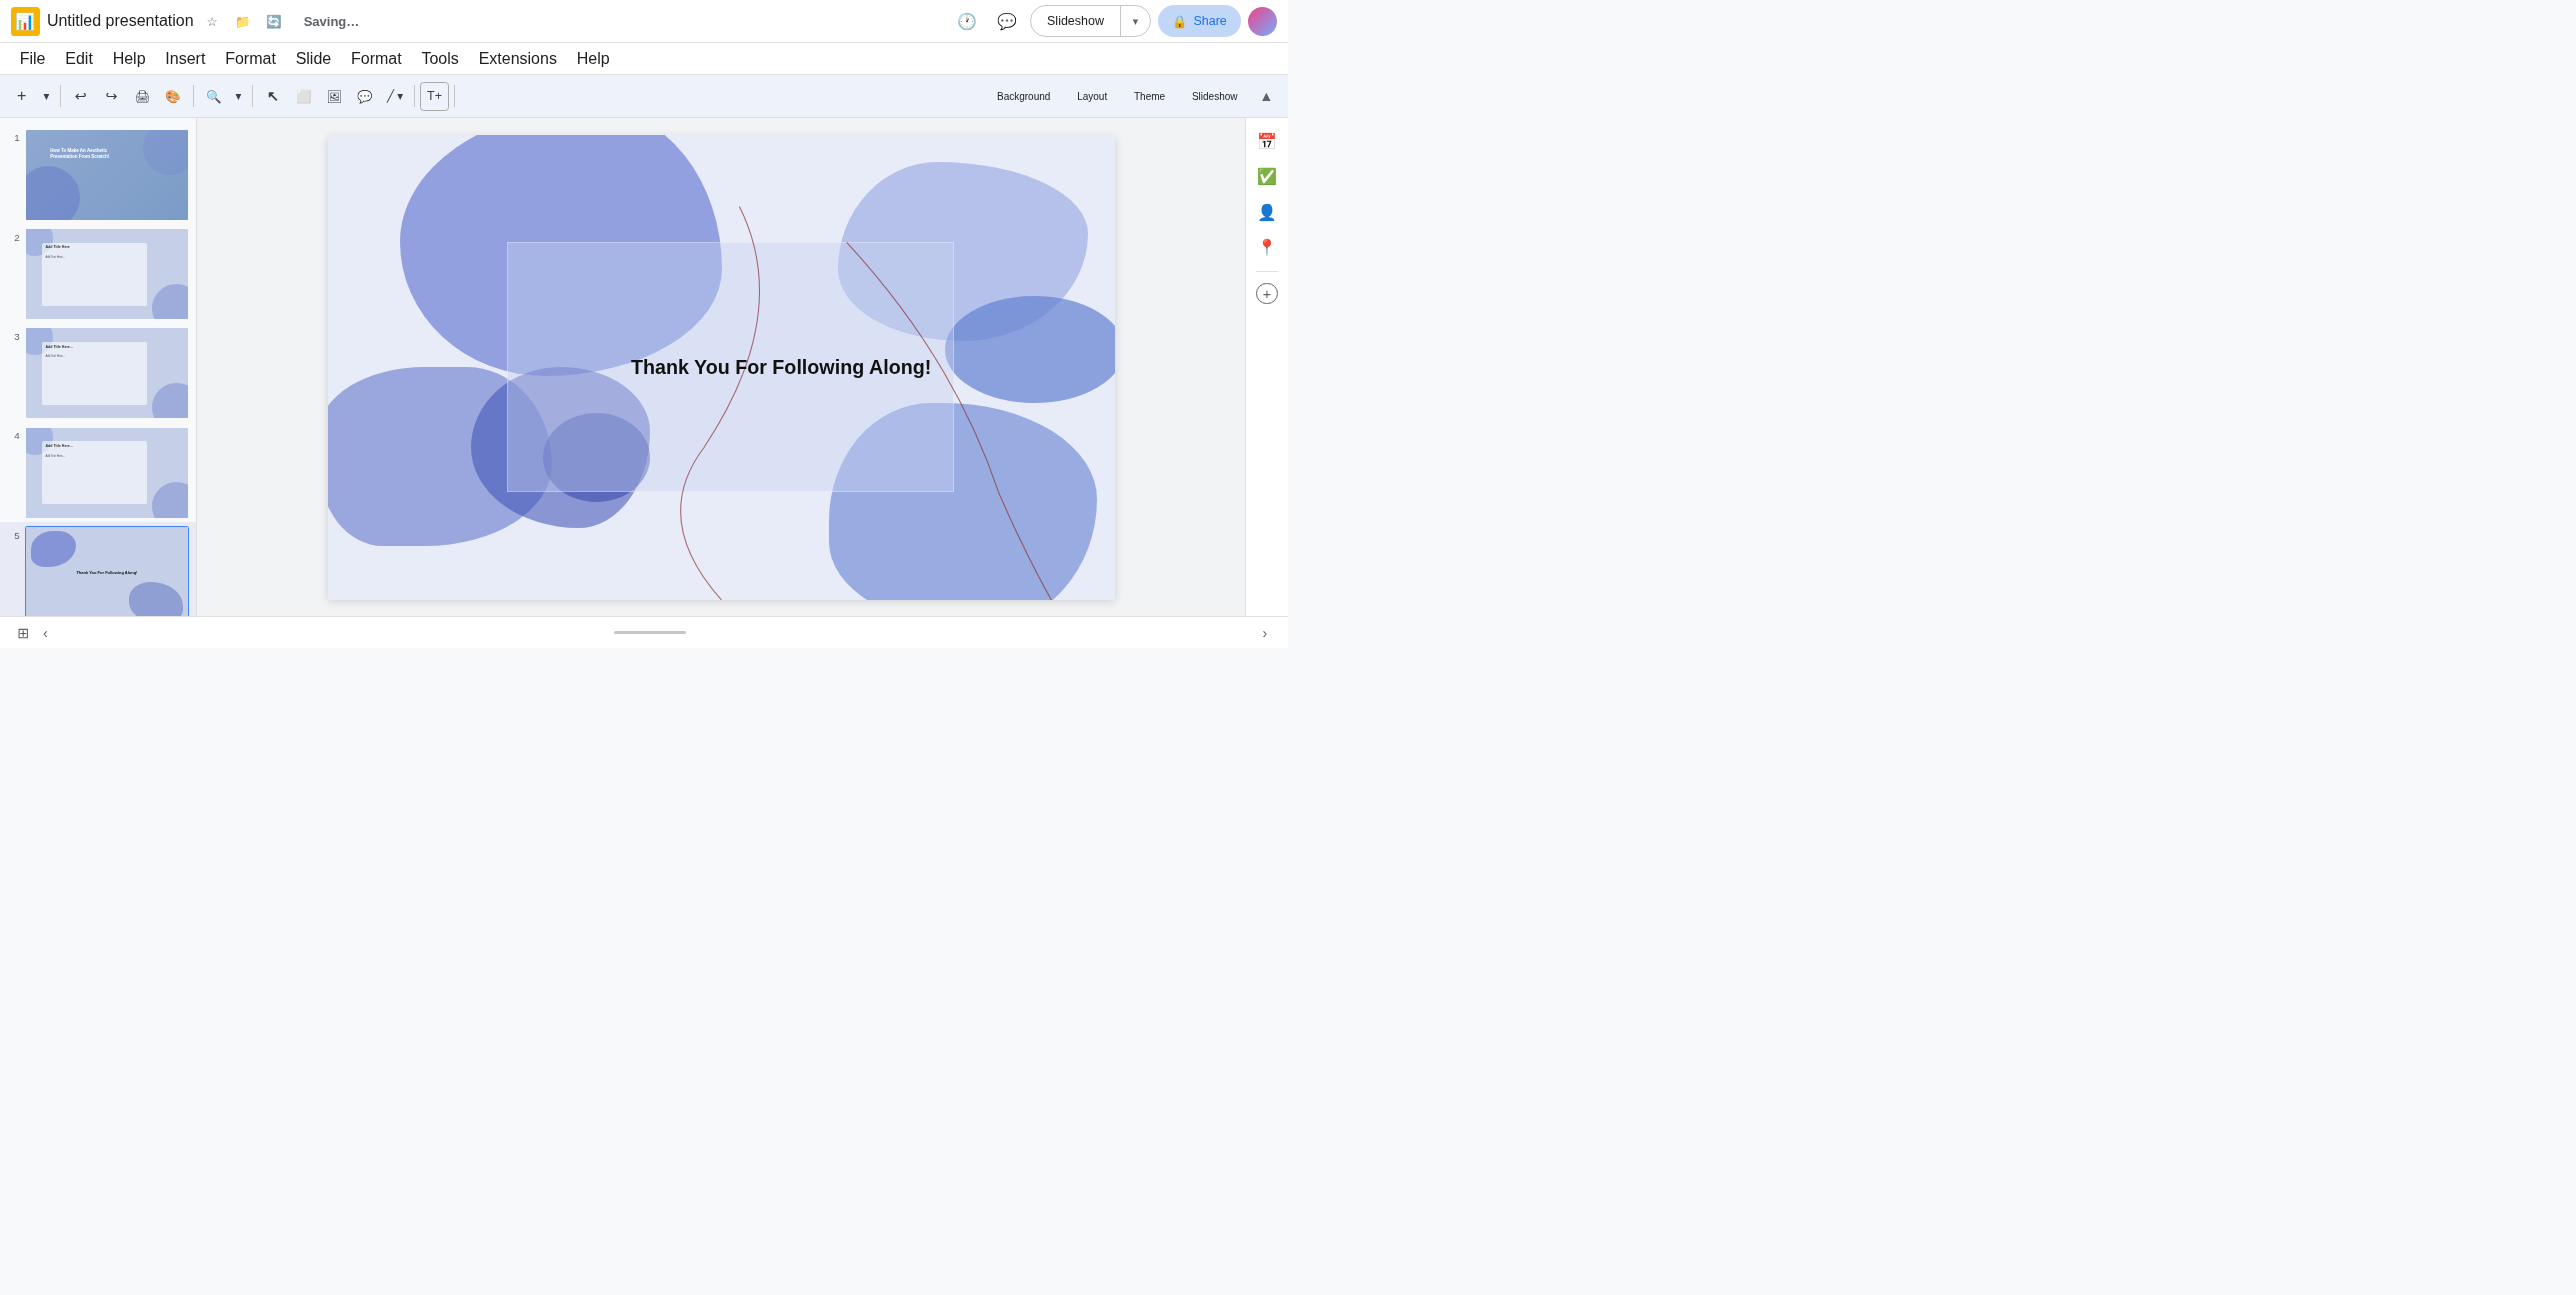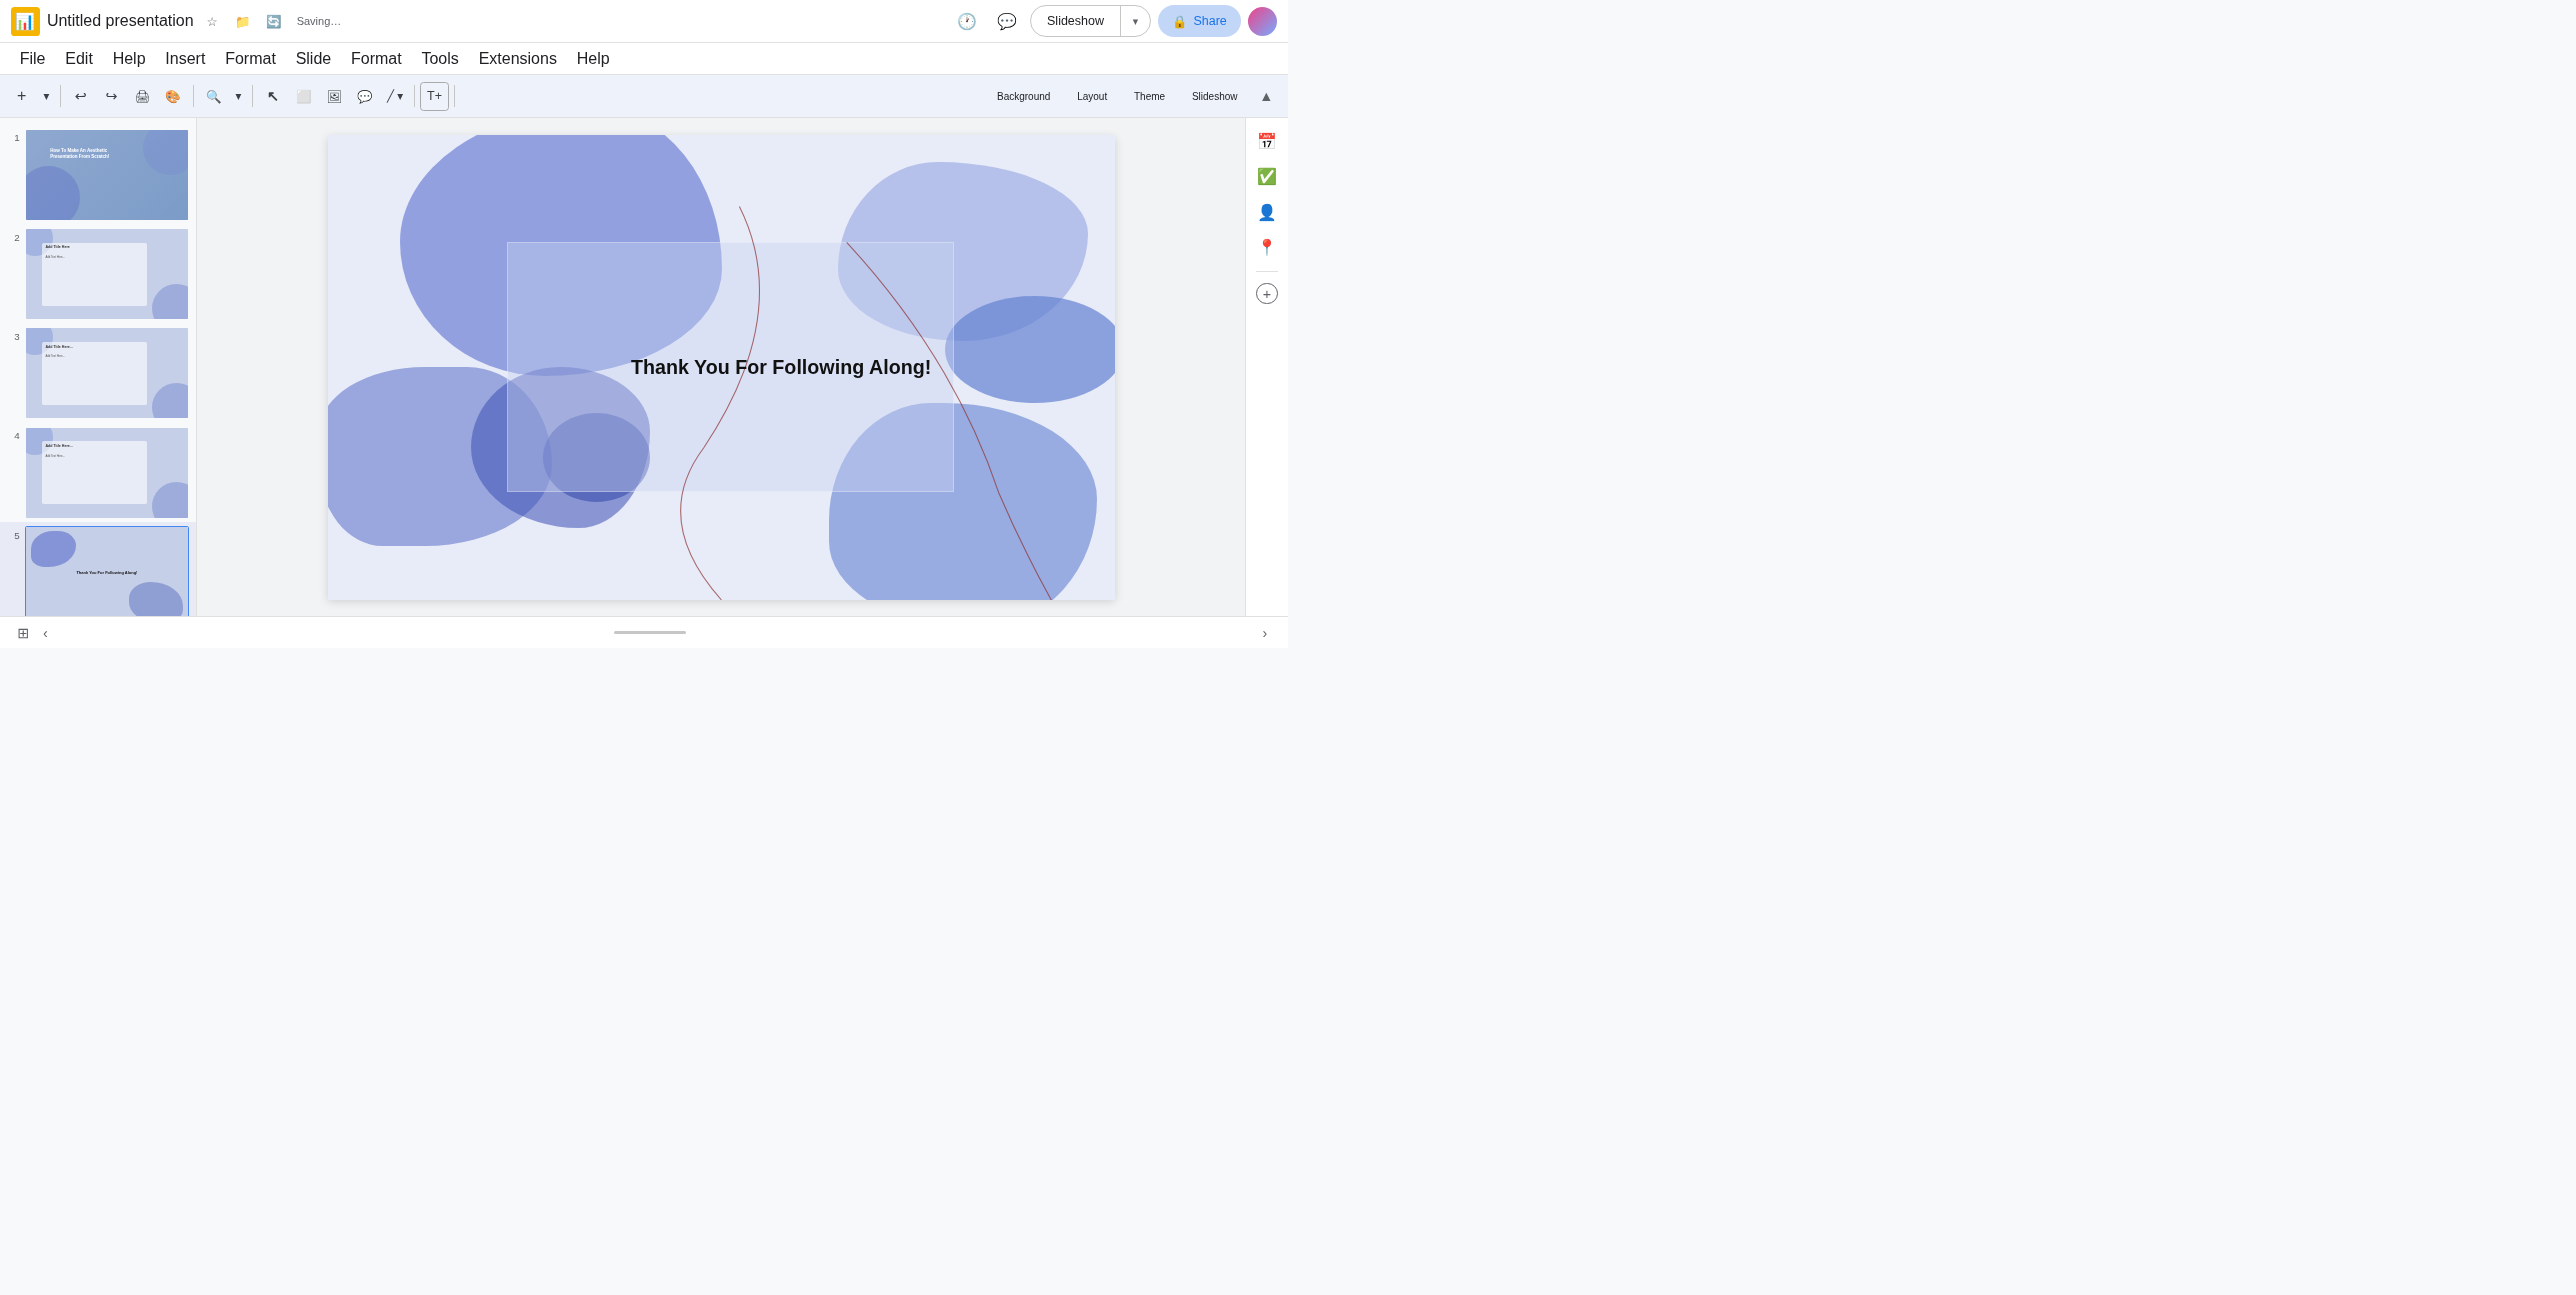--- a/index.html
+++ b/index.html
@@ -23,21 +23,21 @@
       font-size: 16px; color: white; font-weight: bold; flex-shrink: 0;
     }
     .title-name {
       font-size: 16px; color: #202124;
       font-weight: 400;
     }
     .title-icon-btn {
       width: 25px; height: 25px; display: flex; align-items: center; justify-content: center;
       border-radius: 50%; cursor: pointer; color: #5f6368; font-size: 12.5px;
     }
-    .saving-text { font-size: 11px; color: #5f6368; margin-left: 4px; }
+    .saving-text { font-size: 13px; color: #5f6368; margin-left: 11px; font-weight: bold; }
     .spacer { flex: 1; }
     .titlebar-right {
       display: flex; align-items: center; gap: 7.2px;
     }
     .icon-btn-round {
       width: 32px; height: 32px; border-radius: 50%; display: flex; align-items: center; justify-content: center;
       cursor: pointer; color: #5f6368; font-size: 16px;
     }
     .slideshow-btn {
       display: flex; align-items: flex-start;

